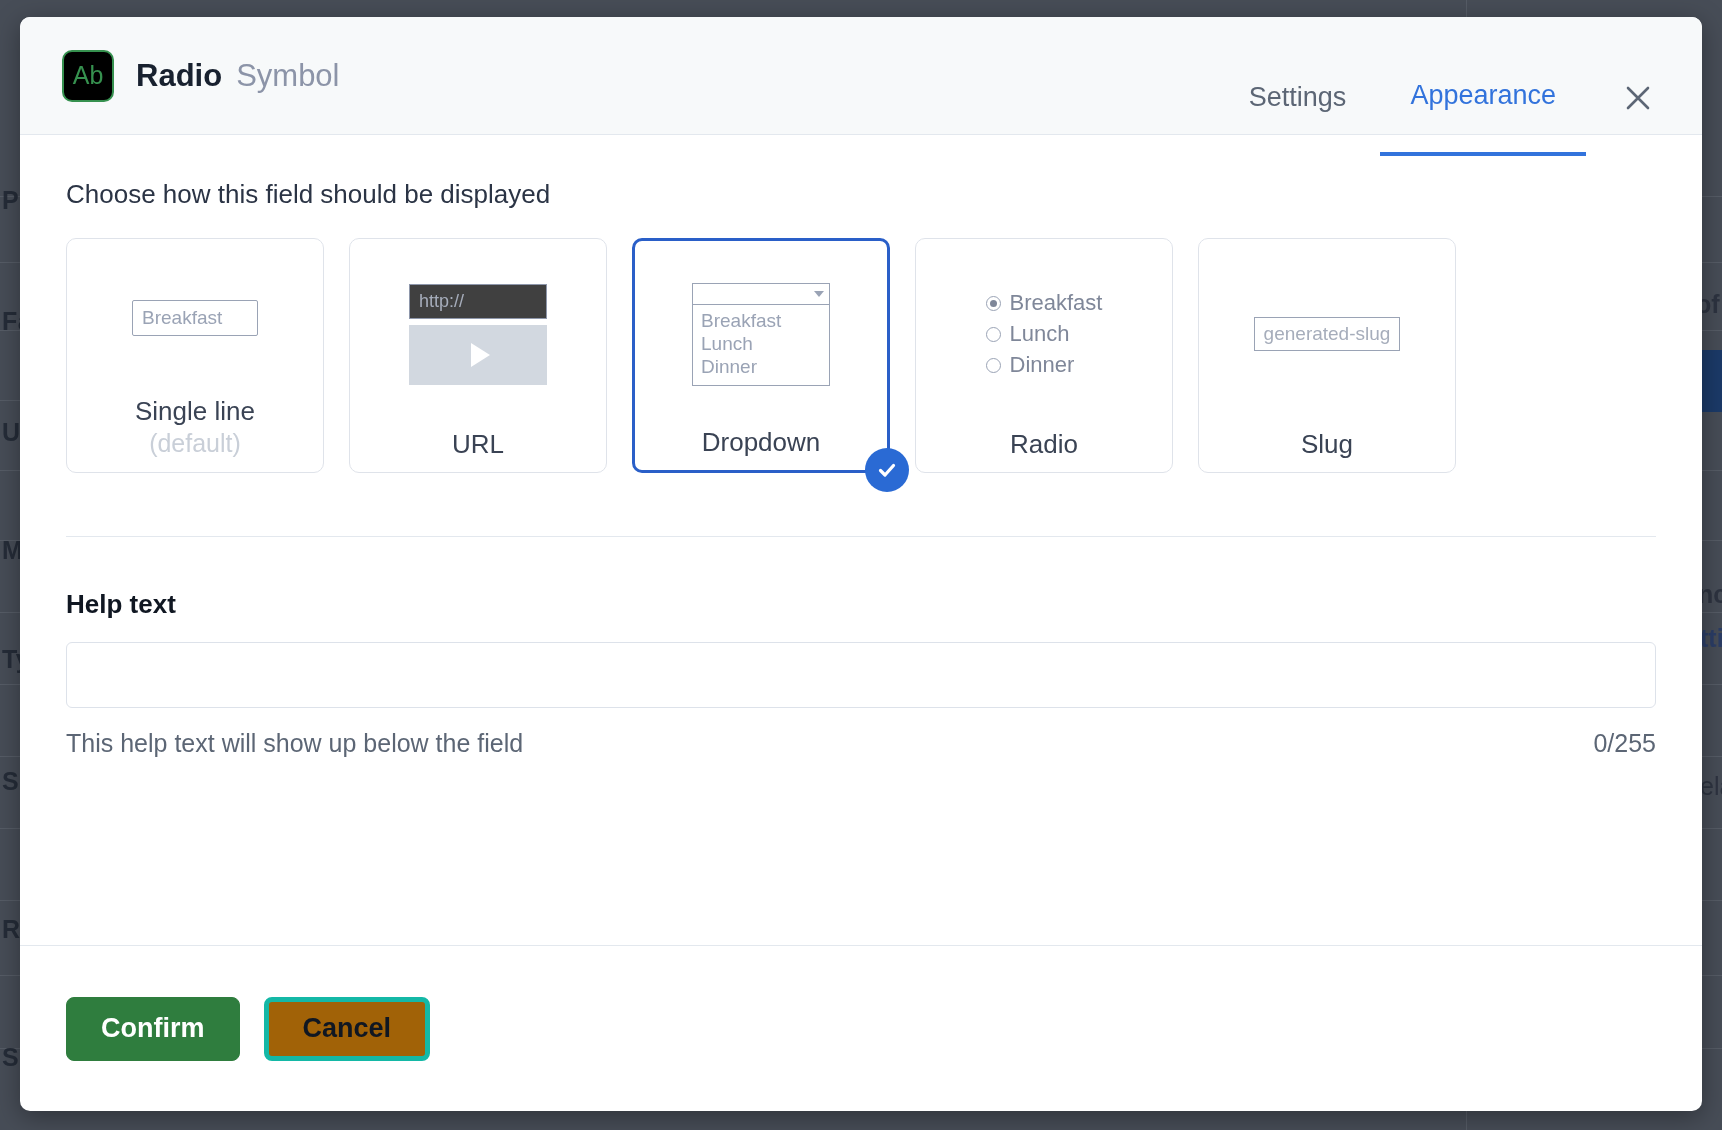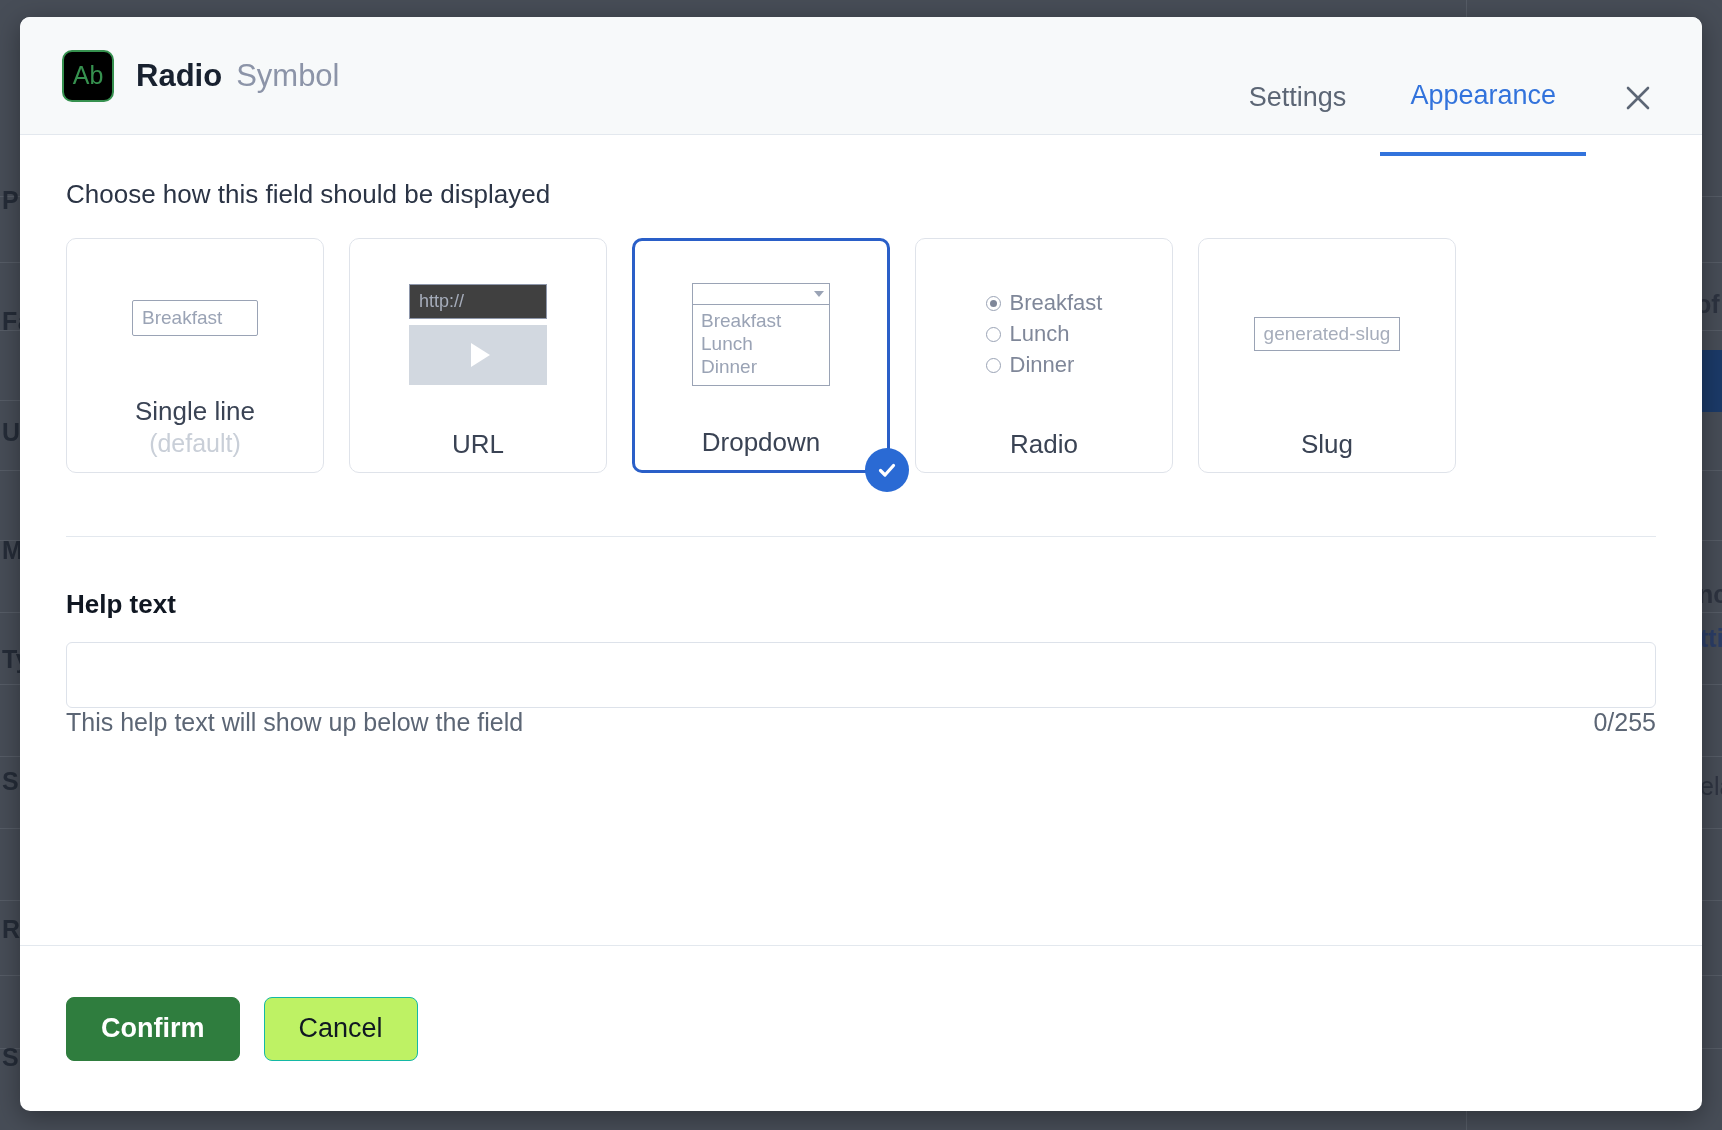--- a/index.html
+++ b/index.html
@@ -341,20 +341,21 @@
     border-radius: 6px;
     box-sizing: border-box;
     font-size: 24px;
     color: #2b3445;
     padding: 0 16px;
     outline: none;
     font-family: "Liberation Sans", sans-serif;
     background: #fff;
   }
   .help-footer {
+    margin-top: 21px;
     display: flex;
     align-items: center;
     justify-content: space-between;
   }
   .help-hint {
     font-size: 25px;
     color: #5c6675;
   }
   .help-counter {
     font-size: 25px;
@@ -383,24 +384,24 @@
     box-sizing: border-box;
     font-family: "Liberation Sans", sans-serif;
   }
   .btn-primary {
     background: #2f7d3e;
     color: #ffffff;
     border: 1px solid #2f7d3e;
     font-weight: bold;
   }
   .btn-secondary {
-    background: #bef264;
+    background: #a16207;
     color: #101722;
-    border: 1px solid #14b8a6;
-    font-weight: normal;
+    border: 5px solid #14b8a6;
+    font-weight: bold;
   }
 </style>
 </head>
 <body>
 
 <div id="backdrop">
   <div class="bg-sidebar"></div>
   <div class="bg-row" style="top:196px"></div>
   <div class="bg-row" style="top:262px"></div>
   <div class="bg-row" style="top:330px"></div>

